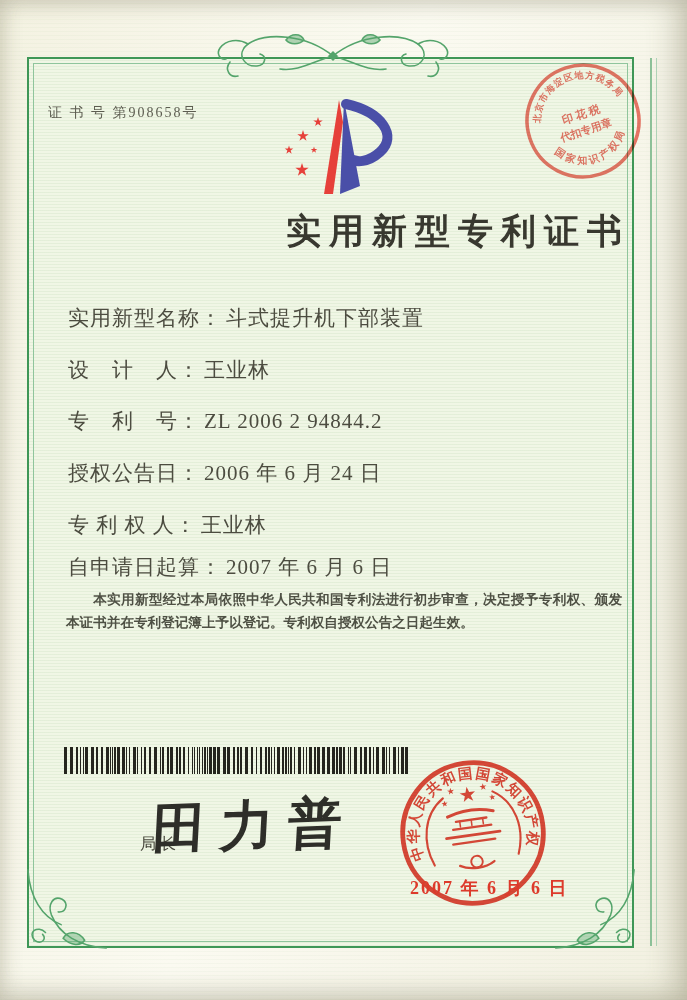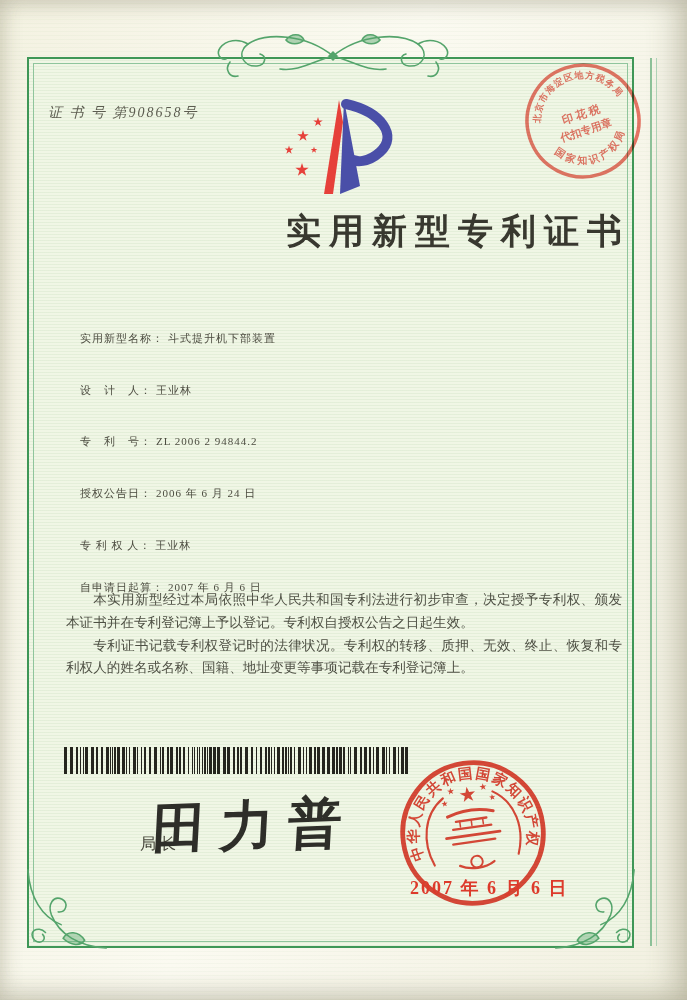--- a/index.html
+++ b/index.html
@@ -22,30 +22,30 @@
       repeating-linear-gradient(0deg, rgba(120,172,110,0.10) 0 1px, rgba(0,0,0,0) 1px 3px),
       #f0f6e5;
   }
   .frame-inner{position:absolute;inset:4px;border:1px solid #8fc59c;}
   .right-edge{position:absolute;left:650px;top:58px;width:4px;height:888px;
     border-left:2px solid #8ec29a;border-right:1px solid #b2d7ba;}
   .ornament-top{position:absolute;left:168px;top:26px;width:330px;height:60px;z-index:5;}
   .flourish{position:absolute;width:88px;height:88px;z-index:5;}
   .flourish.br{left:550px;top:864px;}
   .flourish.bl{left:24px;top:864px;transform:scaleX(-1);}
-  .cert-no{position:absolute;left:48px;top:104px;font-size:14px;color:#5c5c50;letter-spacing:2px;font-style:italic;}
+  .cert-no{position:absolute;left:48px;top:104px;font-size:14px;color:#5c5c50;letter-spacing:2px;}
   .logo{position:absolute;left:276px;top:90px;width:142px;height:114px;}
   .corner-seal{position:absolute;left:522px;top:60px;width:122px;height:122px;
     transform:rotate(-18deg);opacity:.82;mix-blend-mode:multiply;}
   .title{position:absolute;left:27px;top:208px;width:603px;text-align:right;
     font-size:35px;font-weight:700;color:#38382f;letter-spacing:8px;}
-  .field{position:absolute;left:80px;font-size:11px;color:#4c4c40;letter-spacing:1px;white-space:nowrap;margin-top:27px;}
+  .field{position:absolute;left:68px;font-size:21px;color:#4c4c40;letter-spacing:1px;white-space:nowrap;}
   .flabel{margin-right:4px;}
   .paras{position:absolute;left:66px;top:589px;width:556px;font-size:13.6px;line-height:1.68;
-    color:#4e5044;text-align:justify;}
+    color:#4e5044;text-align:justify;font-weight:bold;}
   .paras p{margin:0;text-indent:2em;}
   .barcode{position:absolute;left:64px;top:747px;width:344px;height:27px;overflow:hidden;white-space:nowrap;}
   .barcode i{display:inline-block;height:100%;background:#25251e;}
   .director-label{position:absolute;left:104px;top:834px;font-size:16px;color:#45453a;letter-spacing:4px;margin-left:36px;}
   .signature{position:absolute;left:152px;top:790px;font-size:54px;font-weight:600;color:#2e2e29;
     letter-spacing:14px;transform:rotate(-2deg) skewX(-5deg);white-space:nowrap;}
   .main-seal{position:absolute;left:396px;top:756px;width:154px;height:154px;
     transform:rotate(-8deg);opacity:.92;mix-blend-mode:multiply;}
   .seal-date{position:absolute;left:410px;top:876px;font-size:18px;font-weight:700;color:#dd3a2b;
     letter-spacing:2px;z-index:10;white-space:nowrap;}
@@ -145,21 +145,20 @@
     <div class="field" style="top:511px">
       <span class="flabel">专 利 权 人：</span><span class="fvalue">王业林</span>
     </div>
     <div class="field" style="top:553px">
       <span class="flabel">自申请日起算：</span><span class="fvalue">2007 年 6 月 6 日</span>
     </div>
   </div>
 
   <div class="paras">
     <p>本实用新型经过本局依照中华人民共和国专利法进行初步审查，决定授予专利权、颁发本证书并在专利登记簿上予以登记。专利权自授权公告之日起生效。</p>
-    <p>专利证书记载专利权登记时的法律状况。专利权的转移、质押、无效、终止、恢复和专利权人的姓名或名称、国籍、地址变更等事项记载在专利登记簿上。</p>
   </div>
 
   <div class="barcode"><i style="width: 3px; margin-right: 3px;"></i><i style="width: 3px; margin-right: 3px;"></i><i style="width: 2px; margin-right: 2px;"></i><i style="width: 1px; margin-right: 2px;"></i><i style="width: 1px; margin-right: 1px;"></i><i style="width: 3px; margin-right: 3px;"></i><i style="width: 3px; margin-right: 2px;"></i><i style="width: 2px; margin-right: 3px;"></i><i style="width: 2px; margin-right: 3px;"></i><i style="width: 3px; margin-right: 1px;"></i><i style="width: 1px; margin-right: 1px;"></i><i style="width: 1px; margin-right: 1px;"></i><i style="width: 2px; margin-right: 1px;"></i><i style="width: 3px; margin-right: 2px;"></i><i style="width: 3px; margin-right: 1px;"></i><i style="width: 1px; margin-right: 2px;"></i><i style="width: 1px; margin-right: 3px;"></i><i style="width: 3px; margin-right: 1px;"></i><i style="width: 1px; margin-right: 3px;"></i><i style="width: 1px; margin-right: 2px;"></i><i style="width: 2px; margin-right: 3px;"></i><i style="width: 2px; margin-right: 3px;"></i><i style="width: 3px; margin-right: 3px;"></i><i style="width: 1px; margin-right: 1px;"></i><i style="width: 2px; margin-right: 3px;"></i><i style="width: 2px; margin-right: 1px;"></i><i style="width: 3px; margin-right: 3px;"></i><i style="width: 2px; margin-right: 1px;"></i><i style="width: 2px; margin-right: 2px;"></i><i style="width: 2px; margin-right: 3px;"></i><i style="width: 1px; margin-right: 3px;"></i><i style="width: 1px; margin-right: 1px;"></i><i style="width: 1px; margin-right: 2px;"></i><i style="width: 1px; margin-right: 1px;"></i><i style="width: 1px; margin-right: 2px;"></i><i style="width: 1px; margin-right: 1px;"></i><i style="width: 2px; margin-right: 1px;"></i><i style="width: 1px; margin-right: 1px;"></i><i style="width: 3px; margin-right: 1px;"></i><i style="width: 3px; margin-right: 1px;"></i><i style="width: 3px; margin-right: 3px;"></i><i style="width: 3px; margin-right: 1px;"></i><i style="width: 3px; margin-right: 3px;"></i><i style="width: 2px; margin-right: 2px;"></i><i style="width: 2px; margin-right: 1px;"></i><i style="width: 2px; margin-right: 3px;"></i><i style="width: 3px; margin-right: 3px;"></i><i style="width: 2px; margin-right: 3px;"></i><i style="width: 1px; margin-right: 3px;"></i><i style="width: 2px; margin-right: 3px;"></i><i style="width: 2px; margin-right: 1px;"></i><i style="width: 2px; margin-right: 1px;"></i><i style="width: 1px; margin-right: 2px;"></i><i style="width: 1px; margin-right: 2px;"></i><i style="width: 3px; margin-right: 2px;"></i><i style="width: 2px; margin-right: 1px;"></i><i style="width: 2px; margin-right: 1px;"></i><i style="width: 1px; margin-right: 1px;"></i><i style="width: 2px; margin-right: 2px;"></i><i style="width: 1px; margin-right: 3px;"></i><i style="width: 3px; margin-right: 2px;"></i><i style="width: 1px; margin-right: 2px;"></i><i style="width: 1px; margin-right: 2px;"></i><i style="width: 3px; margin-right: 2px;"></i><i style="width: 2px; margin-right: 1px;"></i><i style="width: 3px; margin-right: 2px;"></i><i style="width: 3px; margin-right: 2px;"></i><i style="width: 3px; margin-right: 2px;"></i><i style="width: 3px; margin-right: 1px;"></i><i style="width: 2px; margin-right: 1px;"></i><i style="width: 3px; margin-right: 1px;"></i><i style="width: 2px; margin-right: 3px;"></i><i style="width: 1px; margin-right: 1px;"></i><i style="width: 1px; margin-right: 3px;"></i><i style="width: 3px; margin-right: 3px;"></i><i style="width: 2px; margin-right: 2px;"></i><i style="width: 3px; margin-right: 2px;"></i><i style="width: 2px; margin-right: 2px;"></i><i style="width: 1px; margin-right: 2px;"></i><i style="width: 3px; margin-right: 3px;"></i><i style="width: 3px; margin-right: 1px;"></i><i style="width: 1px; margin-right: 2px;"></i><i style="width: 1px; margin-right: 3px;"></i><i style="width: 3px; margin-right: 2px;"></i><i style="width: 1px; margin-right: 2px;"></i><i style="width: 3px; margin-right: 1px;"></i><i style="width: 3px; margin-right: 3px;"></i></div>
 
   <div class="director-label">局长</div>
   <div class="signature">田力普</div>
 
   <svg class="main-seal" viewBox="0 0 160 160">
     <defs>
       <path id="arcMain" d="M 26.4 99.5 A 57 57 0 1 1 133.6 99.5"></path>

